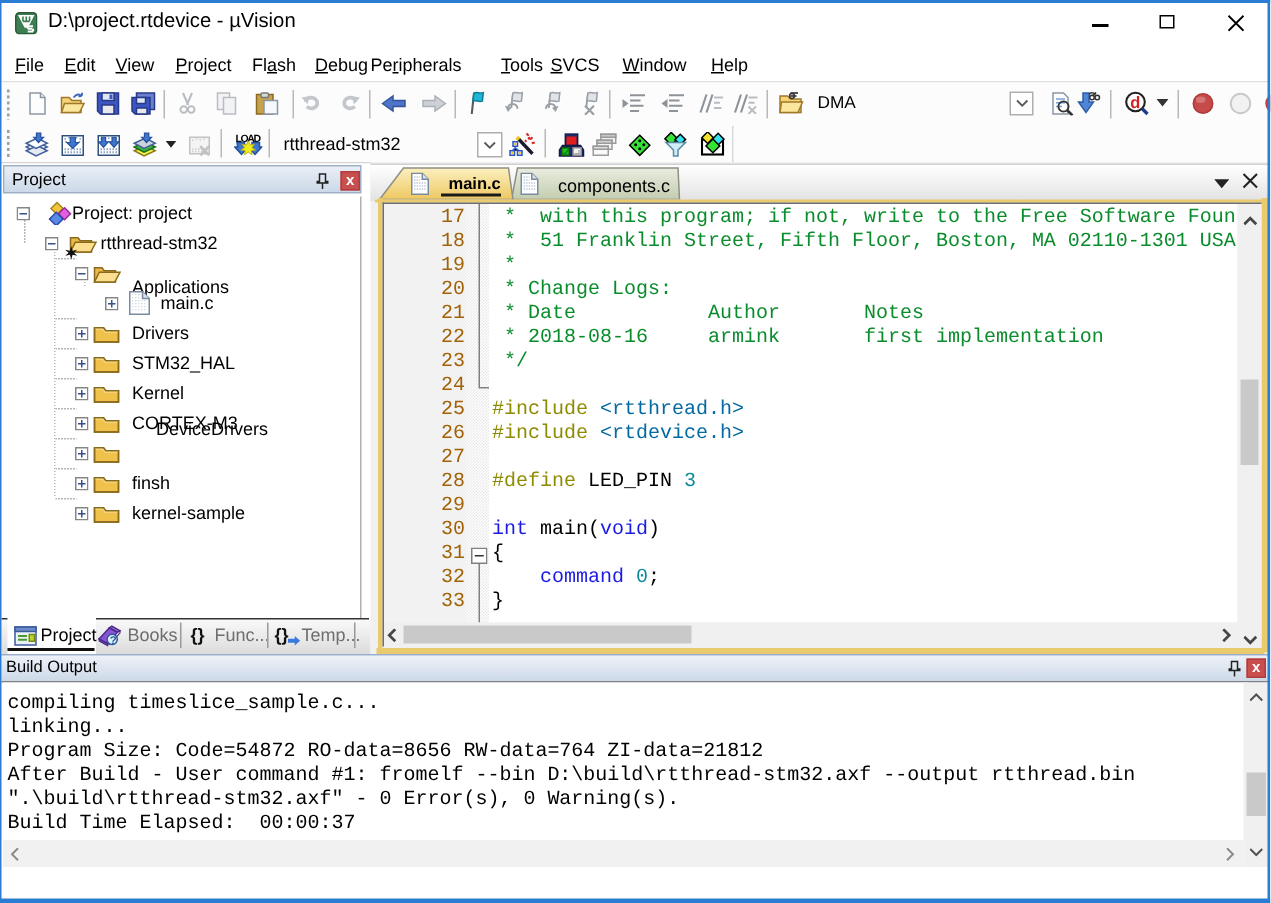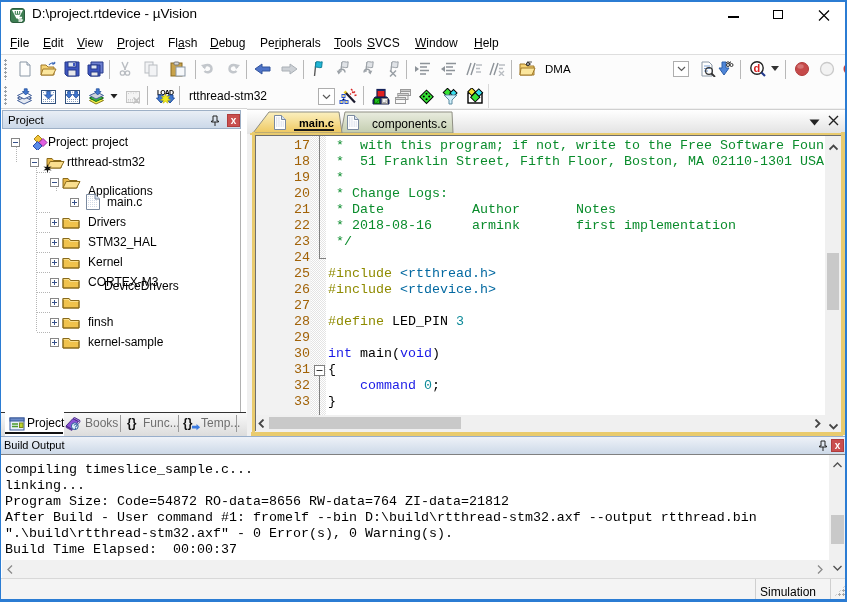--- a/index.html
+++ b/index.html
@@ -57,21 +57,21 @@
     </svg>
   </div>
 
   <div class="abs" id="menubar" style="left:1px;top:31px;width:845px;height:24px;background:#fff;border-bottom:1px solid #dedede;box-sizing:border-box;font-size:12px;color:#000;">
     <span class="abs" style="left:9px;top:5px"><u>F</u>ile</span>
     <span class="abs" style="left:42px;top:5px"><u>E</u>dit</span>
     <span class="abs" style="left:76px;top:5px"><u>V</u>iew</span>
     <span class="abs" style="left:116px;top:5px"><u>P</u>roject</span>
     <span class="abs" style="left:167px;top:5px">Fl<u>a</u>sh</span>
     <span class="abs" style="left:209px;top:5px"><u>D</u>ebug</span>
-    <span class="abs" style="left:259px;top:5px">Pe<u>r</u>ipherals</span>
+    <span class="abs" style="left:246px;top:5px">Pe<u>r</u>ipherals</span>
     <span class="abs" style="left:333px;top:5px"><u>T</u>ools</span>
     <span class="abs" style="left:366px;top:5px"><u>S</u>VCS</span>
     <span class="abs" style="left:414px;top:5px"><u>W</u>indow</span>
     <span class="abs" style="left:473px;top:5px"><u>H</u>elp</span>
   </div>
 
   <div class="abs" id="tb1" style="left:1px;top:55px;width:845px;height:29px;background:#fcfcfc;">
     <div class="grip" style="left:3px;top:4px;height:21px;"></div>
 
     <svg class="abs" style="left:16px;top:6px" width="16" height="16" viewBox="0 0 16 16">
@@ -649,19 +649,13 @@
     <div class="abs" style="left:1px;top:124px;width:827px;height:18px;background:#f1f1f1;">
       <svg class="abs" style="left:5px;top:5px" width="6" height="9" viewBox="0 0 6 9">
           <path d="M5 0.5 L1 4.5 L5 8.5" stroke="#8a8a8a" stroke-width="1.3" fill="none"></path>
         </svg>
       <svg class="abs" style="left:815px;top:5px" width="6" height="9" viewBox="0 0 6 9">
           <path d="M1 0.5 L5 4.5 L1 8.5" stroke="#8a8a8a" stroke-width="1.3" fill="none"></path>
         </svg>
     </div>
   </div>
 
-  <div class="abs" id="status" style="left:1px;top:578px;width:845px;height:22px;background:#f4f4f4;border-top:1px solid #d8d8d8;">
-    <div class="abs" style="left:754px;top:0;width:1px;height:22px;background:#cfcfcf;"></div>
-    <div class="abs" style="left:759px;top:6px;font-size:12px;">Simulation</div>
-    <div class="abs" style="left:829px;top:0;width:1px;height:22px;background:#cfcfcf;"></div>
-    <div class="abs" style="left:833px;top:6px;width:12px;height:12px;background-image:radial-gradient(circle at 1.5px 1.5px,#a8a8a8 1.2px,transparent 1.4px);background-size:4px 4px;clip-path:polygon(100% 0,100% 100%,0 100%);"></div>
-  </div>
 </div>
 
 </body></html>

